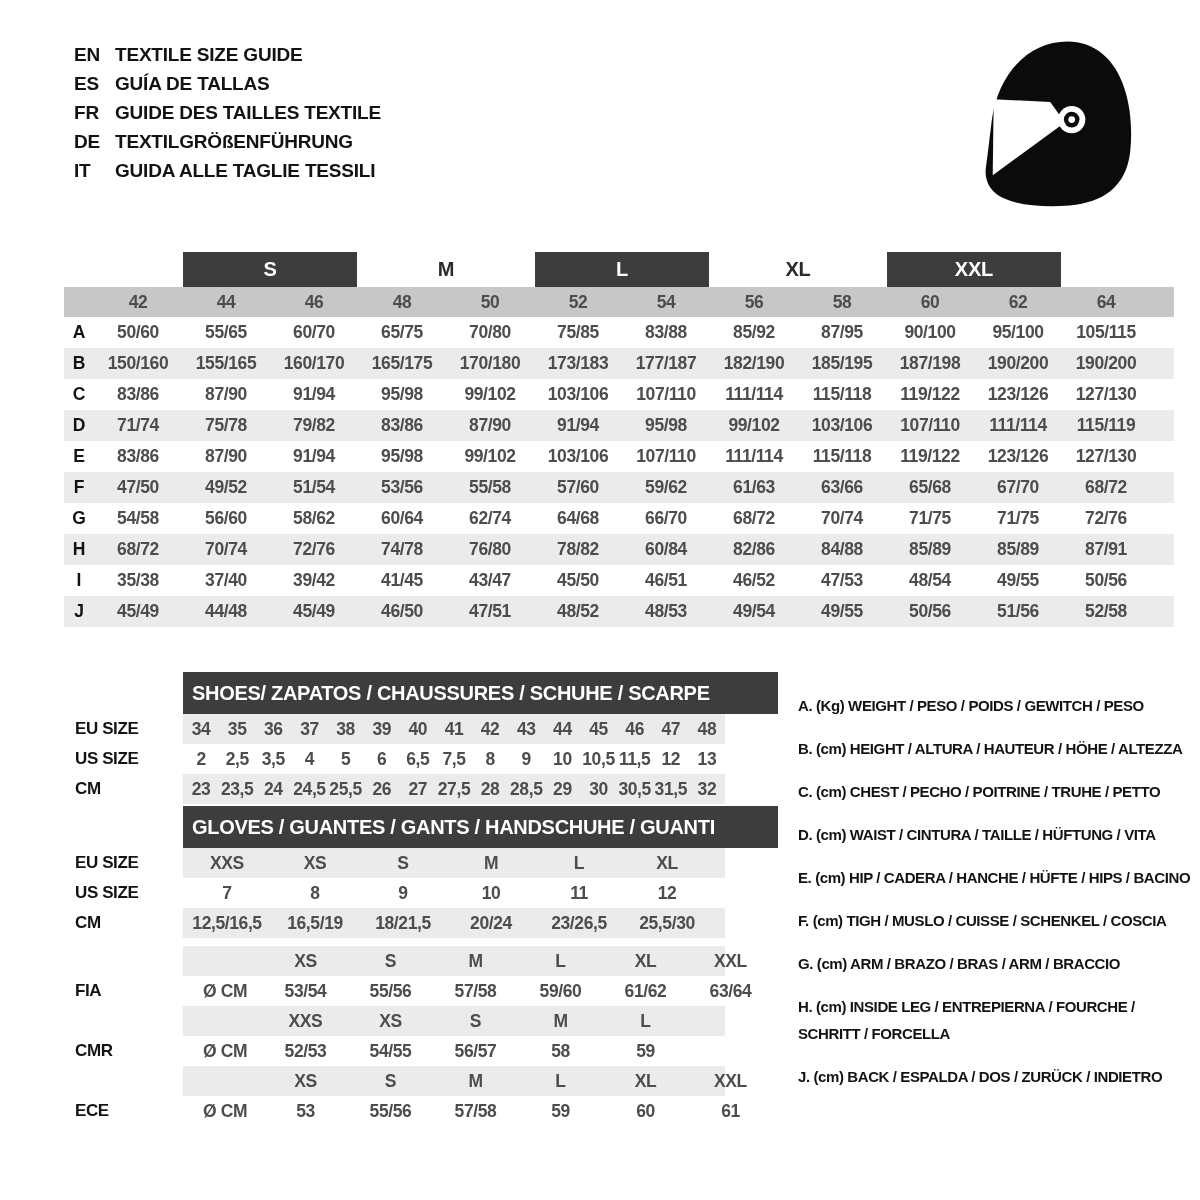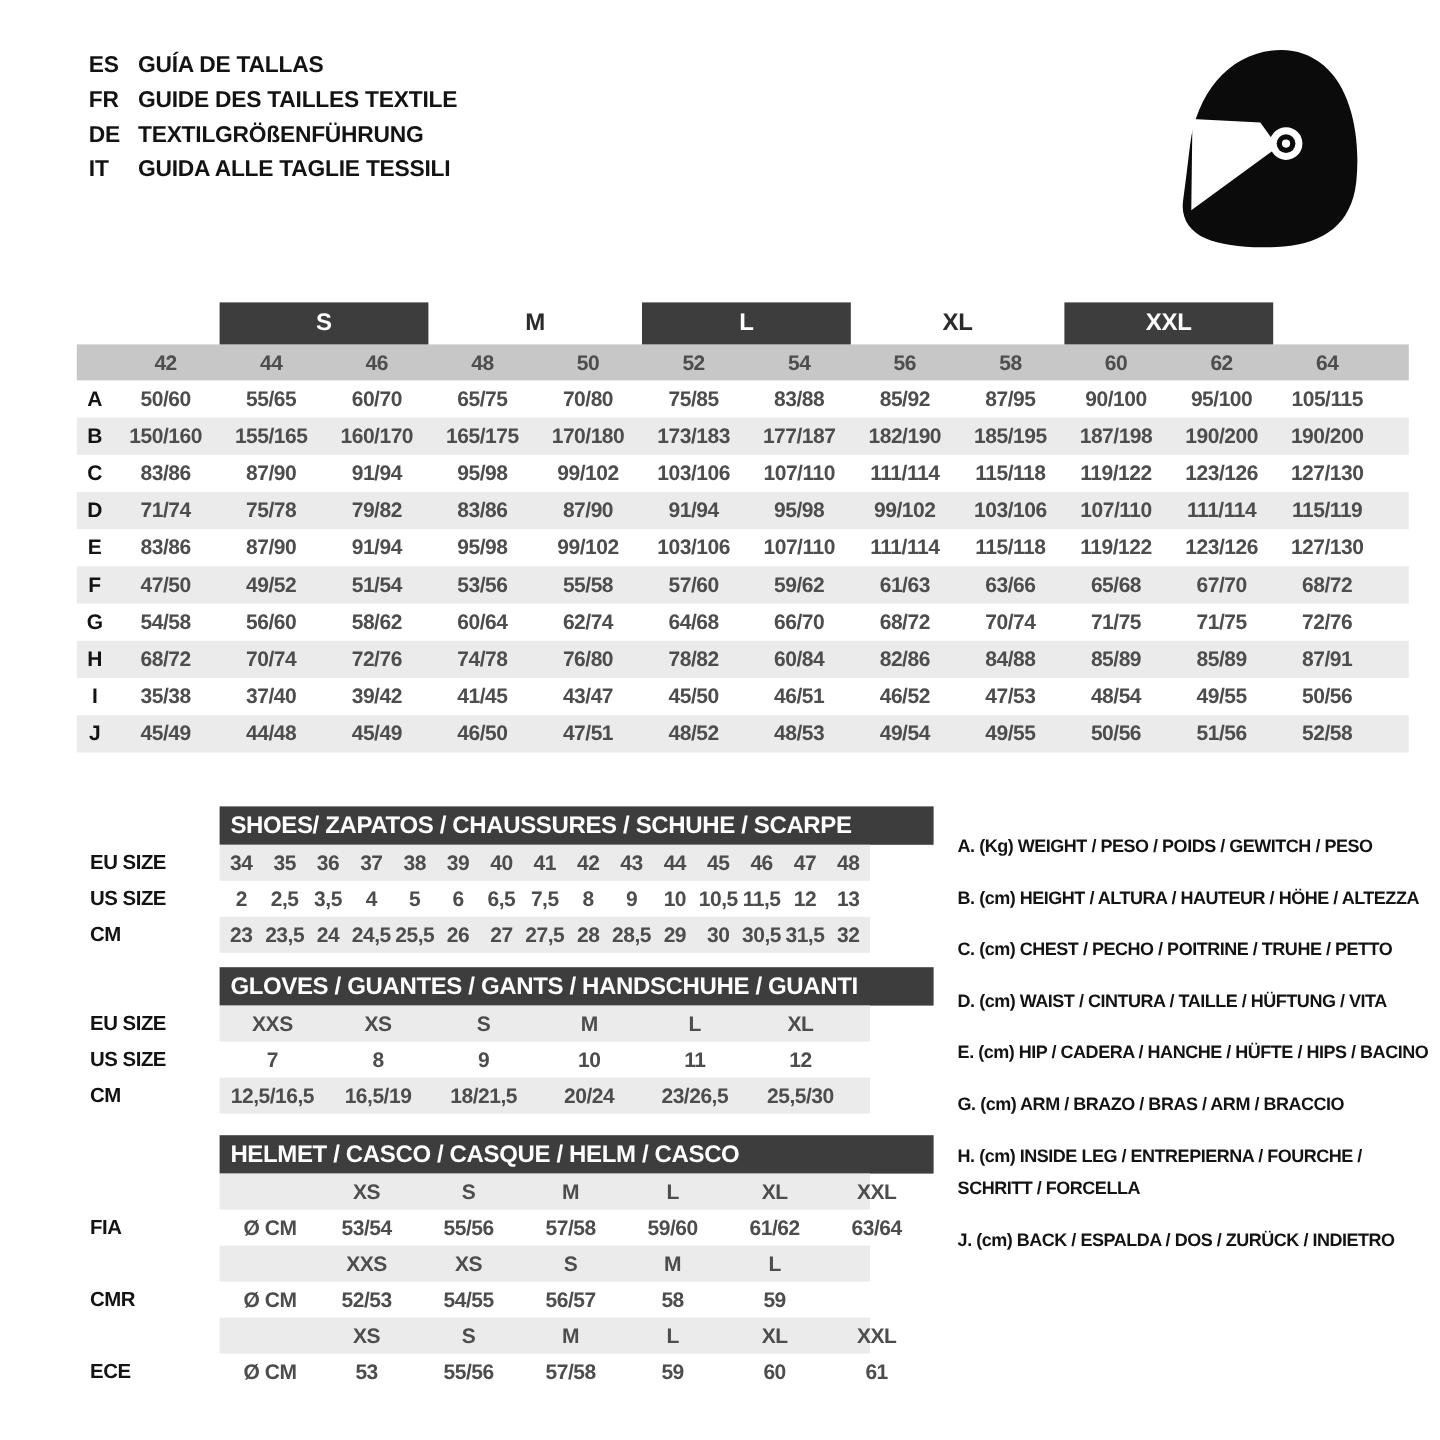--- a/index.html
+++ b/index.html
@@ -25,41 +25,45 @@
   .gdark{background:var(--dark);color:var(--white);margin:0 1px;}
   .gplain{color:#2b2b2b;}
   .nums{height:30px;background:var(--band);}
   .num,.val{display:flex;align-items:center;justify-content:center;font-size:17.5px;font-weight:bold;color:var(--val);letter-spacing:-0.4px;}
   .srow{height:31px;}
   .srow:nth-child(even){background:var(--stripe);}
   .letter{display:flex;align-items:center;justify-content:center;font-size:17.5px;font-weight:bold;color:var(--ink);}
 
   
   .subtable{position:absolute;left:75px;width:705px;}
-  .sub-title{margin-left:108px;width:595px;height:32px;background:var(--dark);color:var(--white);
+  .sub-title{margin-left:108px;width:595px;height:42px;background:var(--dark);color:var(--white);
              display:flex;align-items:center;padding-left:9px;font-size:20px;font-weight:bold;letter-spacing:-0.3px;}
   .sub-row{display:flex;height:30px;}
   .rlabel{width:108px;display:flex;align-items:center;font-size:17px;font-weight:bold;color:var(--ink);letter-spacing:-0.4px;}
   .cells{width:542px;display:grid;align-items:center;}
   .sub-row:nth-child(odd) .cells{background:var(--stripe);}
   .shoes-cells{grid-template-columns:repeat(15,1fr);}
   .gloves-cells{grid-template-columns:repeat(6,88px);}
   .helm-cells{grid-template-columns:80px repeat(6,85px);}
   .helm-cells .val:first-child{justify-content:flex-start;padding-left:20px;}
 
   
   .legend{position:absolute;left:798px;top:676px;width:398px;}
   .legend-item{font-size:15px;font-weight:bold;color:var(--ink);line-height:27px;letter-spacing:-0.4px;margin-top:16px;}
 </style>
 </head>
 <body>
 
 <div class="page">
 
   <div class="langs" id="langs">
+      <div class="lang-row">
+        <span class="lang-code">EN</span>
+        <span>TEXTILE SIZE GUIDE</span>
+      </div>
       <div class="lang-row">
         <span class="lang-code">ES</span>
         <span>GUÍA DE TALLAS</span>
       </div>
       <div class="lang-row">
         <span class="lang-code">FR</span>
         <span>GUIDE DES TAILLES TEXTILE</span>
       </div>
       <div class="lang-row">
         <span class="lang-code">DE</span>
@@ -357,21 +361,20 @@
             <div class="val">18/21,5</div>
             <div class="val">20/24</div>
             <div class="val">23/26,5</div>
             <div class="val">25,5/30</div>
           </div>
         </div>
       </div>
   </div>
 
   <div class="subtable" style="top:946px;">
-    <div class="sub-title">HELMET / CASCO / CASQUE / HELM / CASCO</div>
     <div id="helmet-rows">
         <div class="sub-row">
           <div class="rlabel"></div>
           <div class="cells helm-cells">
             <div class="val"></div>
             <div class="val">XS</div>
             <div class="val">S</div>
             <div class="val">M</div>
             <div class="val">L</div>
             <div class="val">XL</div>
@@ -440,18 +443,19 @@
         </div>
       </div>
   </div>
 
   <div class="legend" id="legend">
       <div class="legend-item">A. (Kg) WEIGHT / PESO / POIDS / GEWITCH / PESO</div>
       <div class="legend-item">B. (cm) HEIGHT / ALTURA / HAUTEUR / HÖHE / ALTEZZA</div>
       <div class="legend-item">C. (cm) CHEST / PECHO / POITRINE / TRUHE / PETTO</div>
       <div class="legend-item">D. (cm) WAIST / CINTURA / TAILLE / HÜFTUNG / VITA</div>
       <div class="legend-item">E. (cm) HIP / CADERA / HANCHE / HÜFTE / HIPS / BACINO</div>
+      <div class="legend-item">F. (cm) TIGH / MUSLO / CUISSE / SCHENKEL / COSCIA</div>
       <div class="legend-item">G. (cm) ARM / BRAZO / BRAS / ARM / BRACCIO</div>
       <div class="legend-item">H. (cm) INSIDE LEG / ENTREPIERNA / FOURCHE / SCHRITT / FORCELLA</div>
       <div class="legend-item">J. (cm) BACK / ESPALDA / DOS / ZURÜCK / INDIETRO</div>
     </div>
 
 </div>
 
 </body></html>

